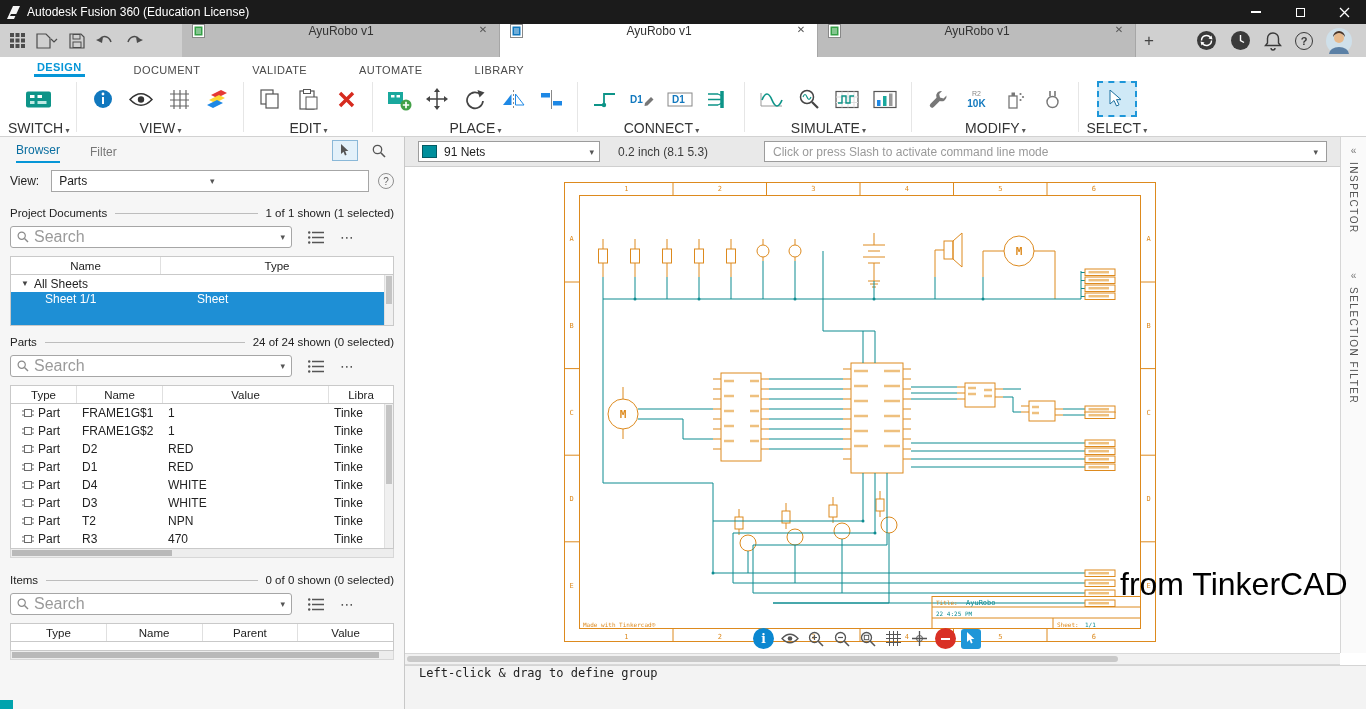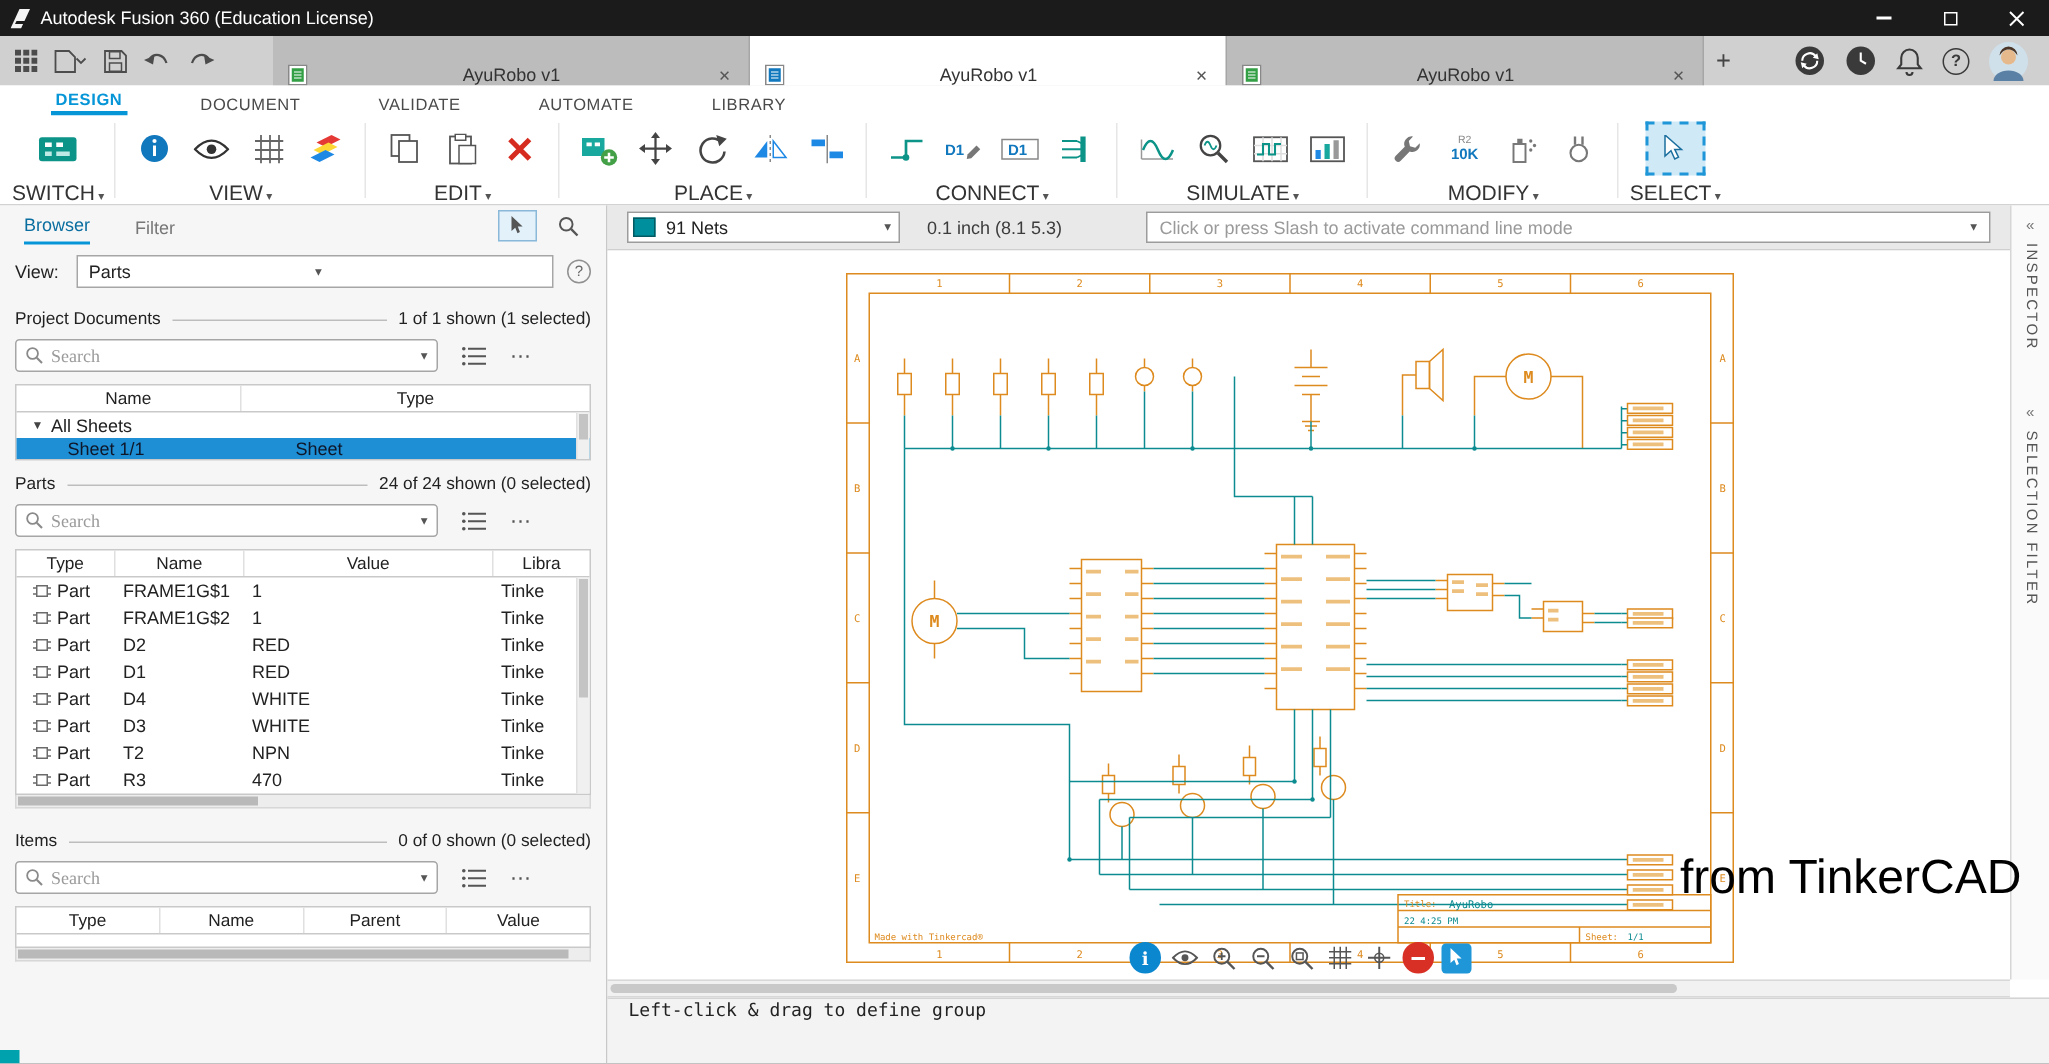--- a/index.html
+++ b/index.html
@@ -14,21 +14,21 @@
   .win-controls{margin-left:auto;display:flex;height:100%}
   .win-btn{width:44px;display:flex;align-items:center;justify-content:center;cursor:default}
   .min-glyph{width:10px;height:2px;background:#fff}
   .max-glyph{width:9px;height:9px;border:1px solid #fff}
 
   
   .tabbar{position:absolute;top:24px;left:0;right:0;height:33px;background:#d0d0d0;display:flex;align-items:center}
   .qa{display:flex;align-items:center;gap:11px;padding:0 10px;width:182px;flex:0 0 auto}
   .qa svg{display:block}
   .doc-tabs{display:flex;height:100%;flex:0 0 auto}
-  .doc-tab{width:318px;display:flex;align-items:flex-end;gap:8px;padding:0 10px;background:#bcbcbc;
+  .doc-tab{width:318px;display:flex;align-items:flex-start;gap:8px;padding:0 10px;background:#bcbcbc;
            border-right:1px solid #a6a6a6;color:#333}
   .doc-tab.active{background:#fff}
   .tab-label{flex:1;text-align:center;white-space:nowrap;overflow:hidden}
   .tab-close{color:#555;font-size:10px;width:12px;text-align:center}
   .tab-close::after{content:"✕"}
   .new-tab{width:26px;text-align:center;color:#444;font-size:17px}
   .new-tab::after{content:"+"}
   .global-icons{margin-left:auto;display:flex;align-items:center;gap:13px;padding-right:14px}
   .help-glyph{width:18px;height:18px;border:1.5px solid #3a3a3a;border-radius:50%;display:flex;
               align-items:center;justify-content:center;font-size:11px;font-weight:bold;color:#3a3a3a}
@@ -76,34 +76,34 @@
   .chev::after{content:"▾"}
   .help-circle{width:16px;height:16px;border:1px solid #909090;border-radius:50%;display:flex;
                align-items:center;justify-content:center;font-size:10px;color:#666;margin-left:9px}
   .help-circle::after{content:"?"}
   .sec-head{display:flex;align-items:center;padding:0 10px;margin-top:8px;font-size:11.5px;color:#222;height:16px}
   .sec-line{flex:1;border-top:1px solid #bdbdbd;margin:0 8px}
   .sec-count{white-space:nowrap}
   .search-row{display:flex;align-items:center;padding:5px 10px 2px;gap:16px;height:29px}
   .search-box{width:282px;height:22px;border:1px solid #a6a6a6;border-radius:3px;background:#fff;
               display:flex;align-items:center;padding:0 6px;gap:5px}
-  .search-box input{border:none;outline:none;flex:1;font-size:12px;background:transparent;color:#000000;min-width:0;
-                    font-family:Liberation Serif, serif}
+  .search-box input{border:none;outline:none;flex:1;font-size:16px;background:transparent;color:#000000;min-width:0;
+                    font-family:Liberation Sans, sans-serif}
   input::placeholder{color:#9a9a9a}
   .dots{color:#555;font-size:14px;line-height:10px}
   .dots::after{content:"⋯"}
   .tbl{margin:6px 10px 0;background:#fff;border:1px solid #c9c9c9;position:relative}
   .tbl-head{display:flex;height:18px;border-bottom:1px solid #c9c9c9;font-size:11.5px;color:#222;align-items:stretch}
   .th{border-right:1px solid #e0e0e0;display:flex;align-items:center;justify-content:center}
   .th:last-child{border-right:none}
   .pd-name{width:150px}.pd-type{flex:1}
   .tree-row{display:flex;align-items:center;height:17px;padding-left:10px;gap:5px}
   .tri{font-size:8px;color:#444}
   .tri::after{content:"▼"}
-  .sel-row{display:flex;align-items:center;height:14px;background:#1e8fd5;color:#0f172a}
+  .sel-row{display:flex;height:33px;background:#1e8fd5;color:#ffffff}
   .sel-name{padding-left:34px;width:186px}
   .vsb{position:absolute;right:0;top:18px;bottom:0;width:9px;background:#f0f0f0;border-left:1px solid #e0e0e0}
   .vsb-thumb{margin:1px;height:55%;background:#c4c4c4}
   .pt-type{width:66px}.pt-name{width:86px}.pt-value{width:166px}.pt-lib{flex:1}
   .prow{display:flex;align-items:center;height:18px}
   .pc{display:flex;align-items:center;padding-left:5px;overflow:hidden;white-space:nowrap}
   .pc.pc-type svg{margin:0 4px 0 6px}
   .hsb{height:9px;margin:0 10px;background:#ededed;border:1px solid #d7d7d7;border-top:none;position:relative}
   .hsb-thumb{position:absolute;top:1px;bottom:1px;left:1px;background:#b9b9b9}
   .it-c{flex:1}
@@ -761,21 +761,21 @@
         <div class="hsb-thumb" style="width:96%"></div>
       </div>
   </div>
 
   <div class="canvas-topbar">
     <div class="nets-select">
       <div class="swatch"></div>
       <span class="nets-val">91 Nets</span>
       <span class="chev"></span>
     </div>
-    <span class="coords">0.1 inch (8.1 5.3)</span>
+    <span class="coords">0.2 inch (8.1 5.3)</span>
     <div class="cmd">
       <input placeholder="Click or press Slash to activate command line mode" style="">
       <span class="chev"></span>
     </div>
   </div>
 
   <div class="canvas">
     <svg class="schematic" width="594" height="462" viewBox="0 0 594 462">
       <g>
         <rect class="o" x="1.5" y="1.5" width="591" height="459"></rect>

